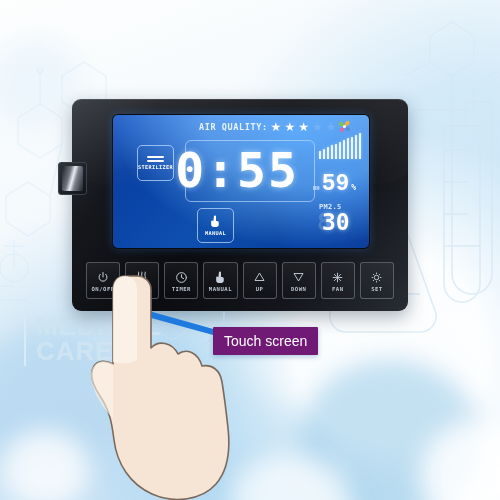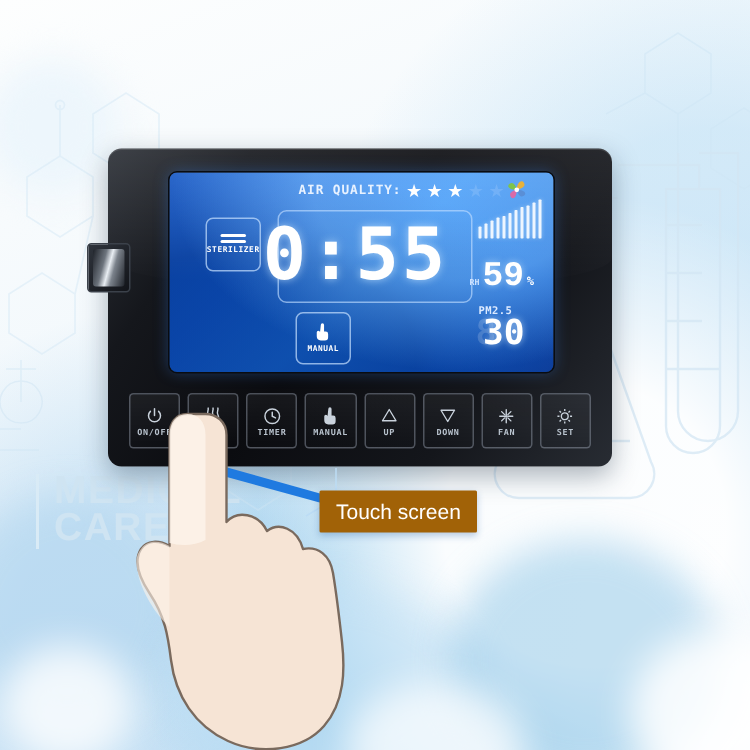--- a/index.html
+++ b/index.html
@@ -111,21 +111,21 @@
 
   
   .btnrow{position:absolute;left:14px;top:163px;width:308px;height:37px;display:flex;gap:5px;}
   .btn{flex:1;border:1px solid rgba(150,160,175,.45);border-radius:3px;
      display:flex;flex-direction:column;align-items:center;justify-content:center;gap:1px;
      background:linear-gradient(180deg,rgba(255,255,255,.05),rgba(255,255,255,0));}
   .btn-ic{height:15px;display:flex;align-items:center;justify-content:center;color:#c9d2dc;}
   .btn-lb{font-size:5.6px;letter-spacing:.5px;color:#b9c3ce;font-family:"DejaVu Sans Mono",monospace;font-weight:700;}
 
   
-  .callout{position:absolute;left:213px;top:327px;padding:6px 11px;background:#a16207;color:#fff;
+  .callout{position:absolute;left:213px;top:327px;padding:6px 11px;background:#701a75;color:#fff;
      font-size:14px;border-radius:1px;box-shadow:0 2px 5px rgba(30,90,160,.3);}
   .lead{position:absolute;left:120px;top:300px;width:110px;height:45px;}
 
   
   .hand{position:absolute;left:90px;top:268px;width:155px;height:232px;}
 </style>
 </head>
 <body>
 
 <div class="stage">

